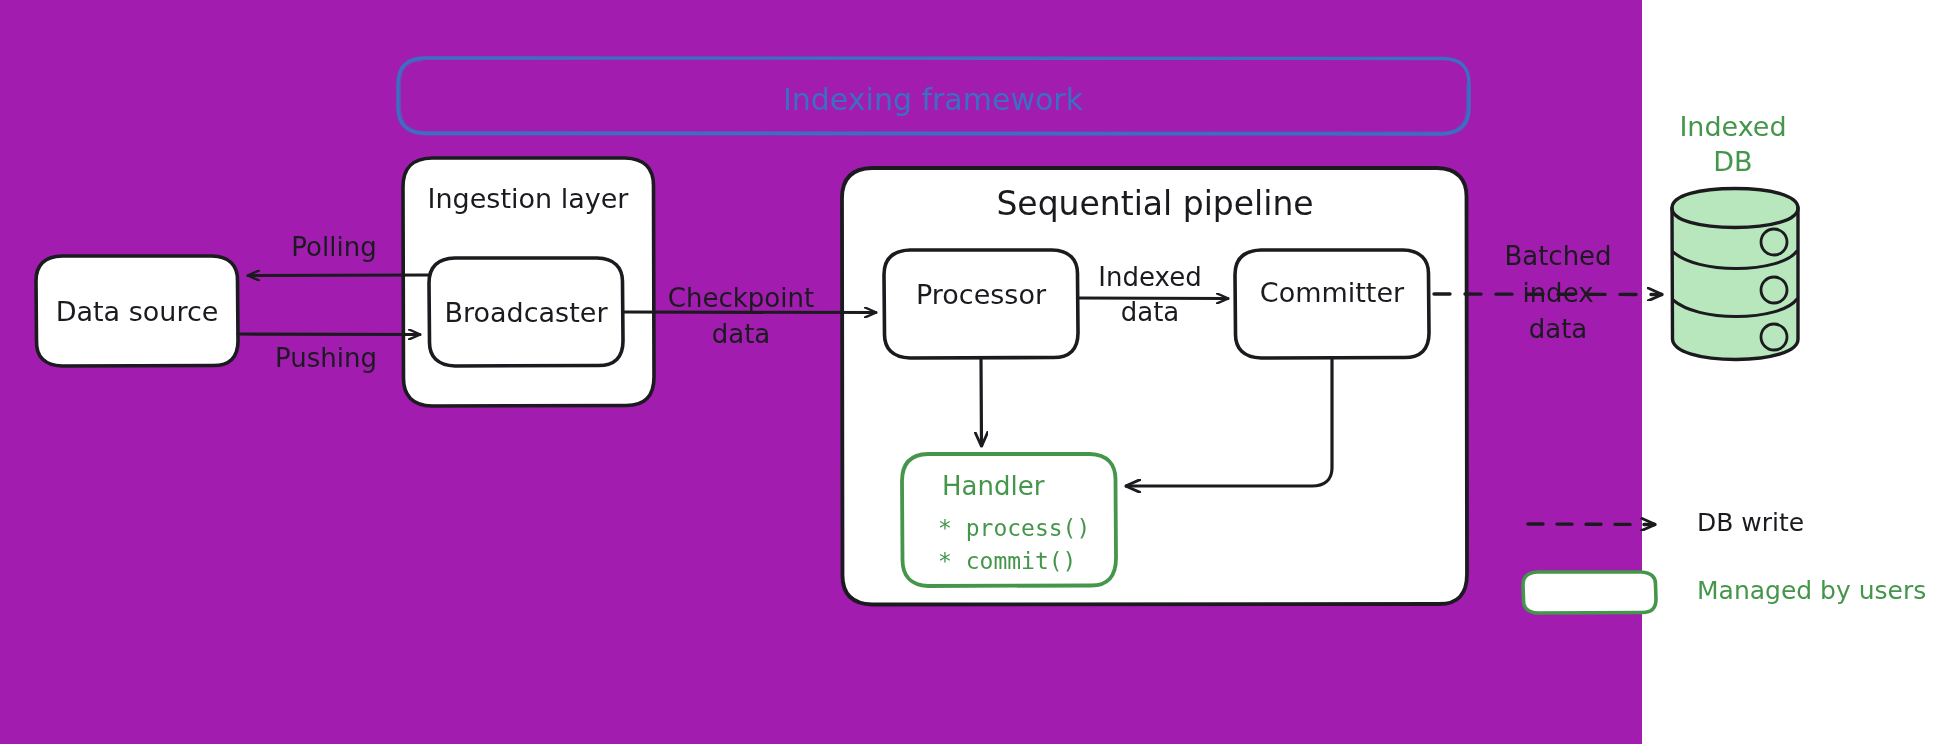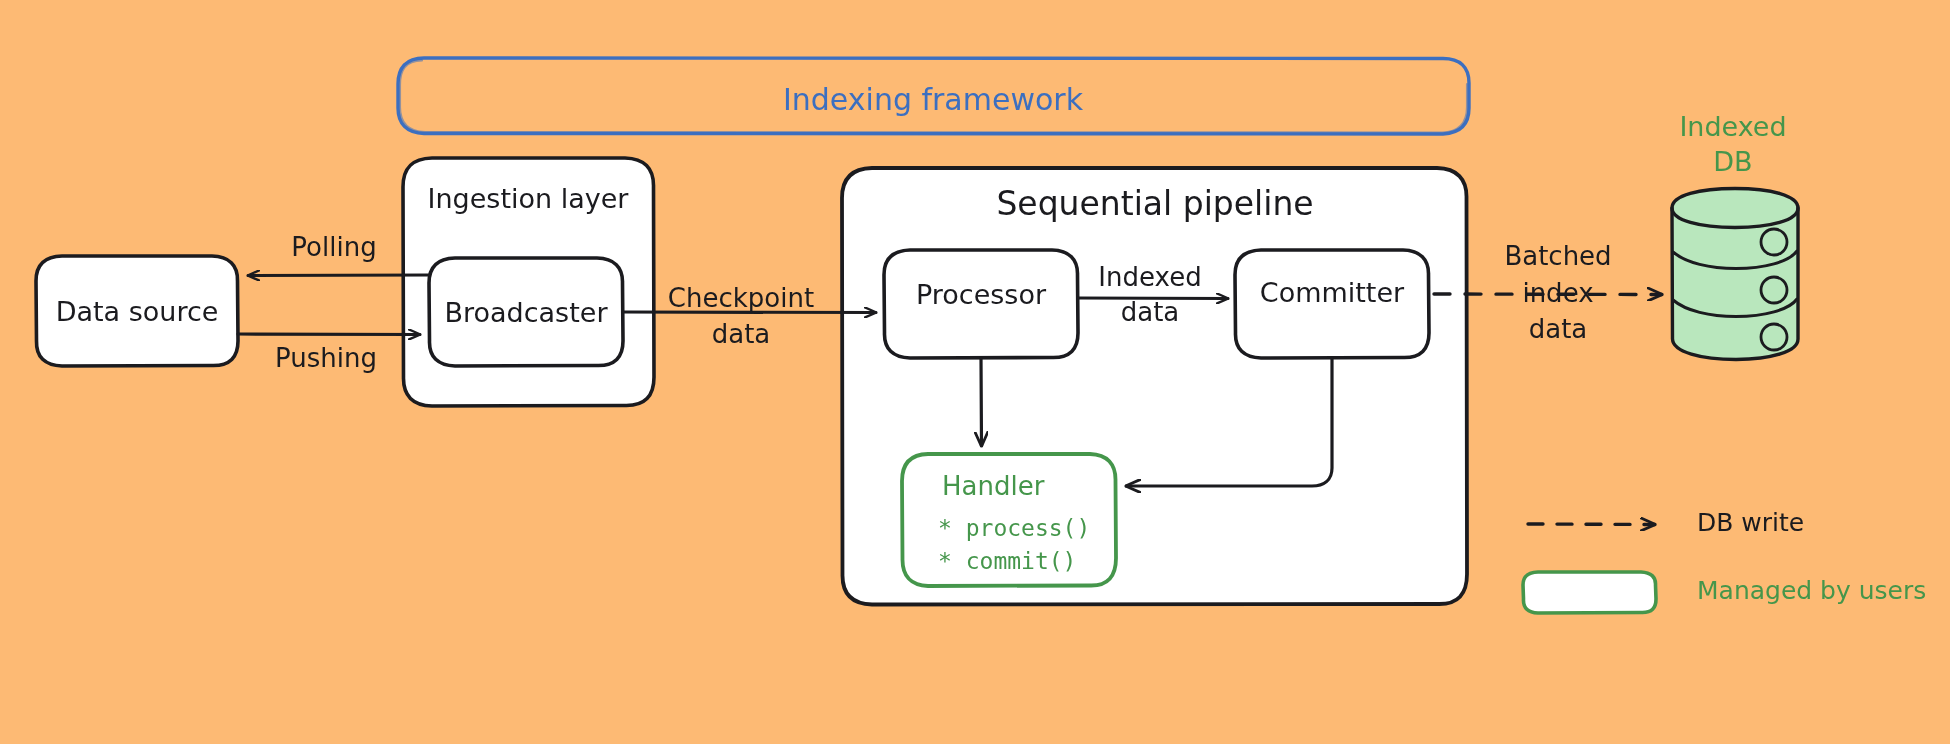--- a/index.html
+++ b/index.html
@@ -9,23 +9,23 @@
     background: #ffffff;
   }
   body {
     width: 1950px;
     height: 744px;
     font-family: "DejaVu Sans", sans-serif;
     overflow: hidden;
   }
   #diagram-root {
     position: relative;
-    width: 1950px;
+    width: 1642px;
     height: 744px;
-    background: #fdba74;
+    background: #a21caf;
   }
   svg#diagram-svg {
     display: block;
     width: 1950px;
     height: 744px;
   }
   .hand-text {
     font-family: "DejaVu Sans", sans-serif;
     font-weight: 400;
     fill: #1b1b1f;

